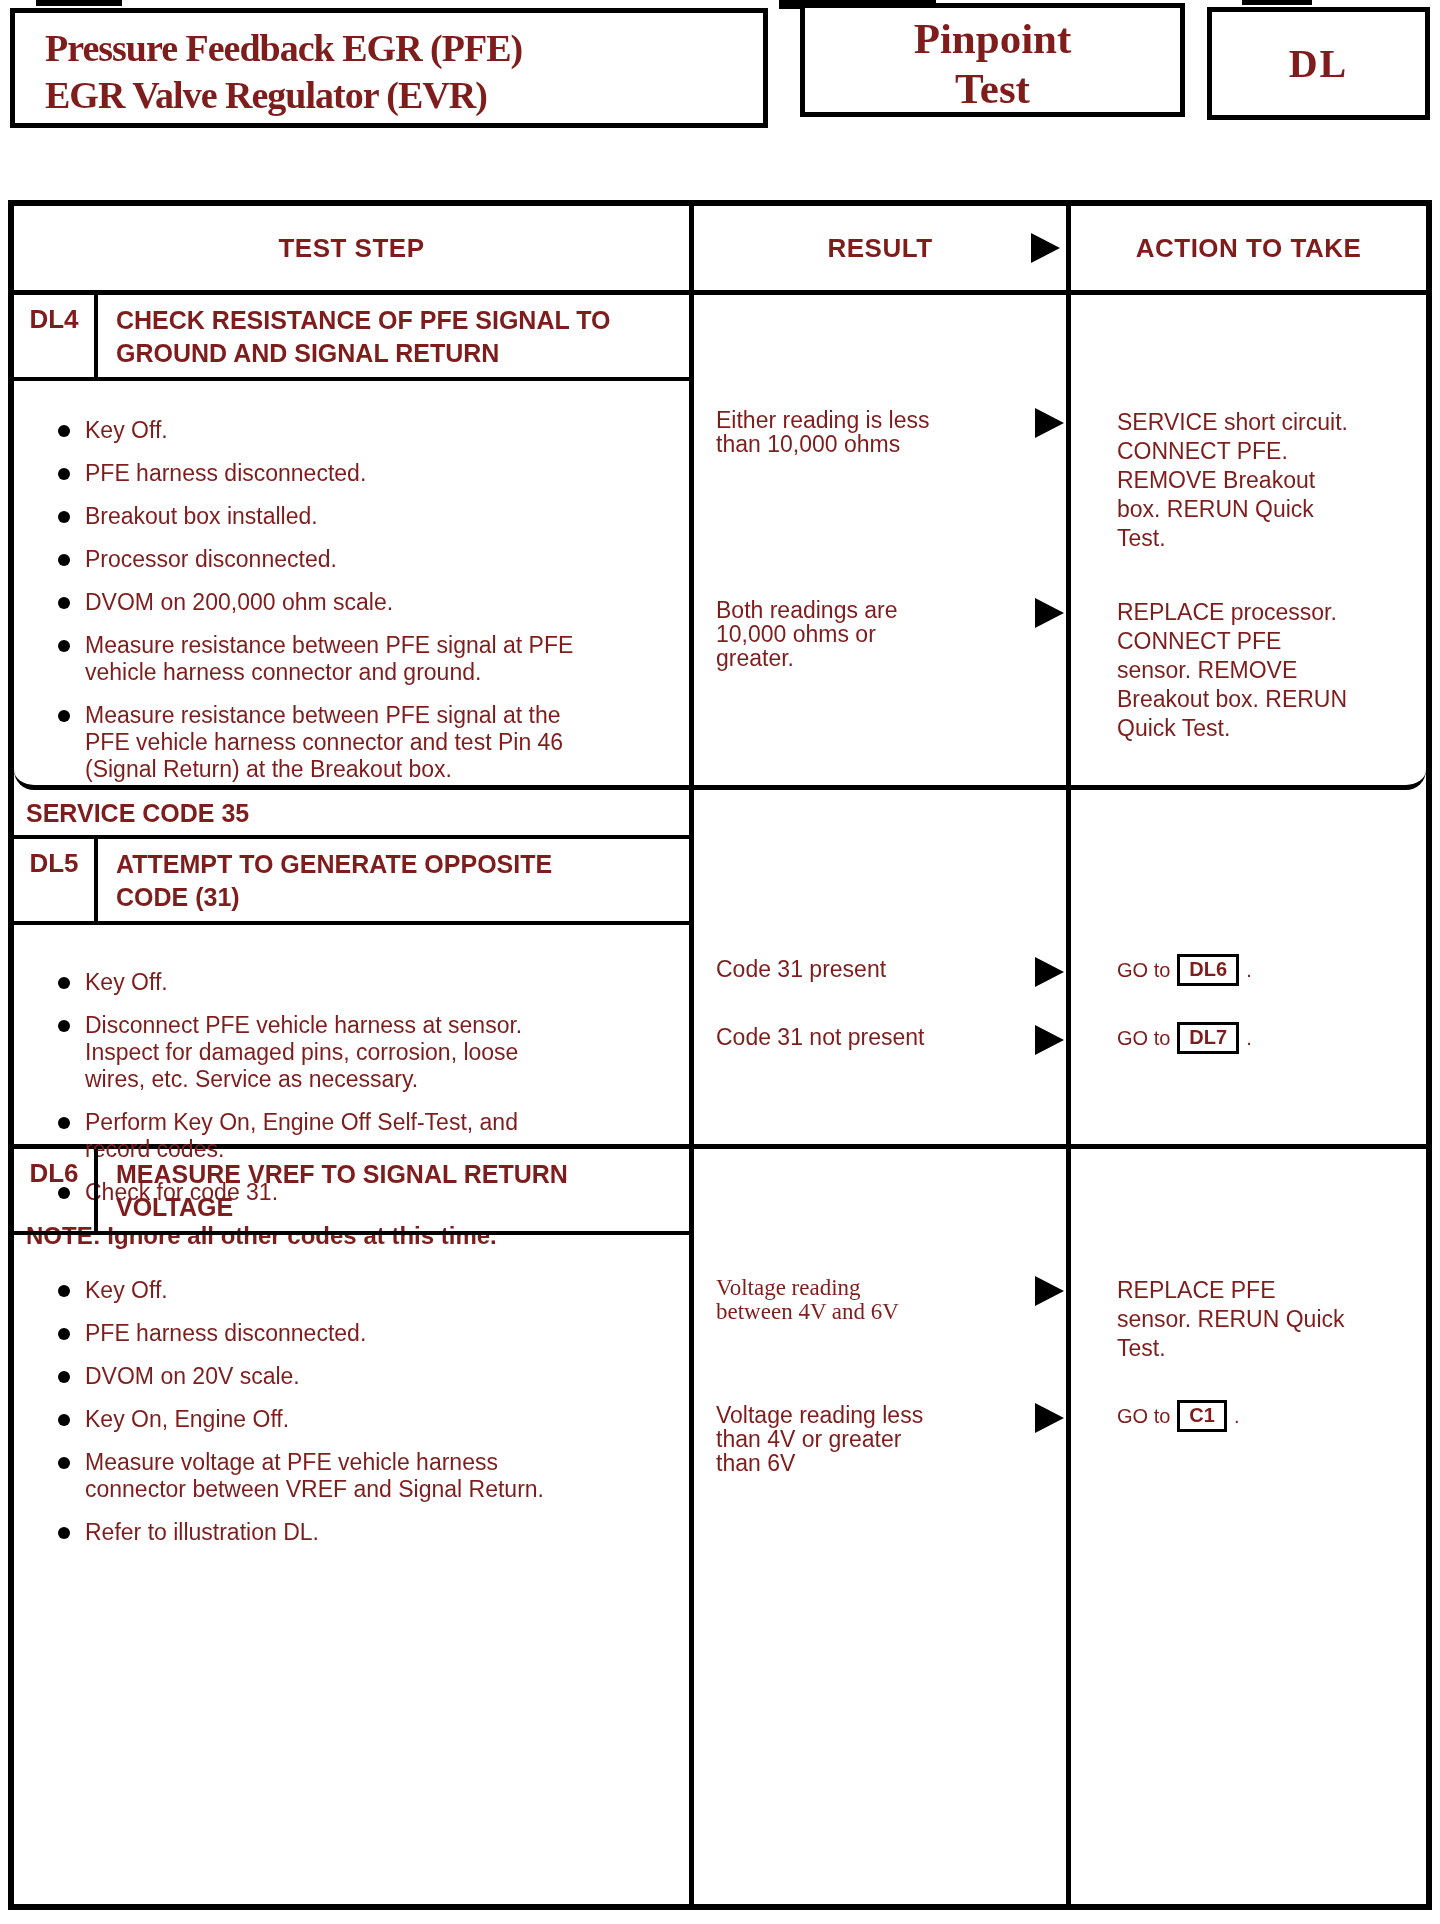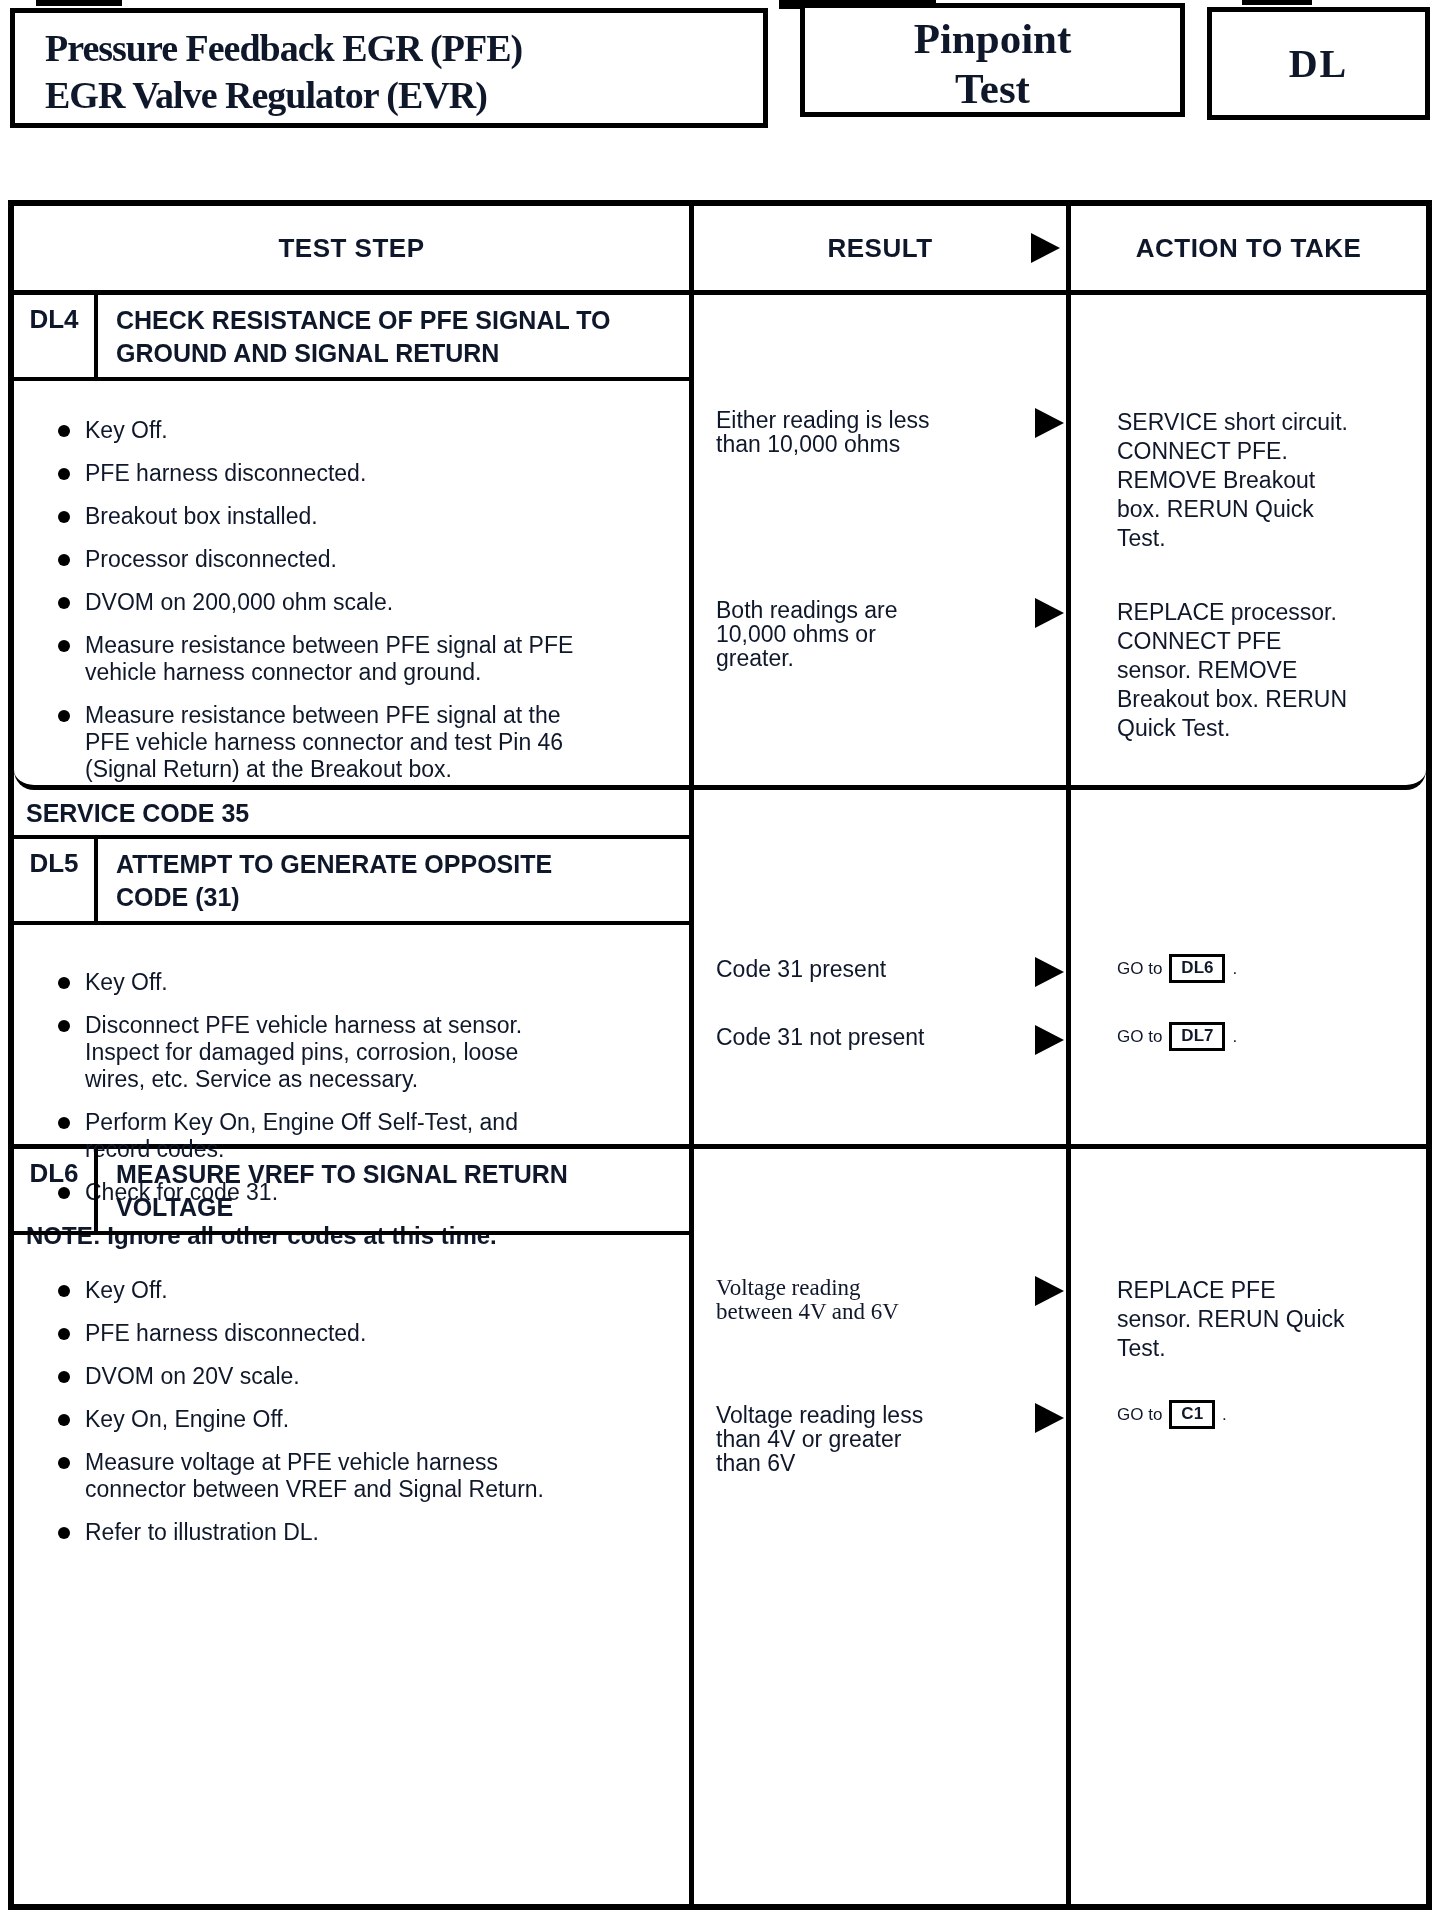--- a/index.html
+++ b/index.html
@@ -1,16 +1,16 @@
 <!DOCTYPE html>
 <html><head>
 <meta charset="utf-8">
 <style>
   html,body{margin:0;padding:0;background:#e8e8e8;}
-  .page{position:relative;width:1440px;height:1924px;background:#ffffff;color:#0f172a;
+  .page{position:relative;width:1440px;height:1924px;background:#ffffff;color:#7f1d1d;
         font-family:"Liberation Sans",sans-serif;overflow:hidden;margin:0 auto;}
   .artifact{position:absolute;background:#000;}
 
   
   .hdr-box{position:absolute;border:5px solid #000;box-sizing:border-box;background:#fff;}
   .title-box{left:10px;top:8px;width:758px;height:120px;padding:12px 0 0 30px;
      font-family:"Liberation Serif",serif;font-weight:bold;font-size:38px;line-height:47px;letter-spacing:-1px;}
   .pinpoint-box{left:800px;top:3px;width:385px;height:114px;text-align:center;padding-top:6px;
      font-family:"Liberation Serif",serif;font-weight:bold;font-size:43px;line-height:50px;}
   .dl-box{left:1207px;top:7px;width:223px;height:113px;display:flex;align-items:center;justify-content:center;
@@ -47,21 +47,21 @@
   .m-dl4{margin-top:36px;}
   .m-dl5{margin-top:44px;}
   .m-dl6{margin-top:42px;}
   .note{font-weight:bold;font-size:24px;padding-left:12px;}
 
   
   .result-text{position:absolute;left:22px;width:265px;font-size:23px;line-height:24px;white-space:pre-line;}
   .res-arrow{position:absolute;right:2px;width:0;height:0;
       border-top:15px solid transparent;border-bottom:15px solid transparent;border-left:29px solid #000;}
   .action-text{position:absolute;left:46px;width:300px;font-size:23px;line-height:29px;white-space:pre-line;}
-  .goto-line{position:absolute;left:46px;font-size:17px;display:flex;align-items:center;}
+  .goto-line{position:absolute;left:46px;font-size:20px;display:flex;align-items:center;}
   .ref-box{display:inline-block;border:3px solid #000;font-weight:bold;padding:1px 9px 2px 9px;margin:0 7px;}
   .head-arrow{position:absolute;right:6px;top:50%;margin-top:-15px;}
 </style>
 </head>
 <body>
 
 <div class="page">
 
   <div class="artifact" style="left:36px;top:0;width:86px;height:6px;"></div>
   <div class="artifact" style="left:779px;top:0;width:157px;height:9px;"></div>

